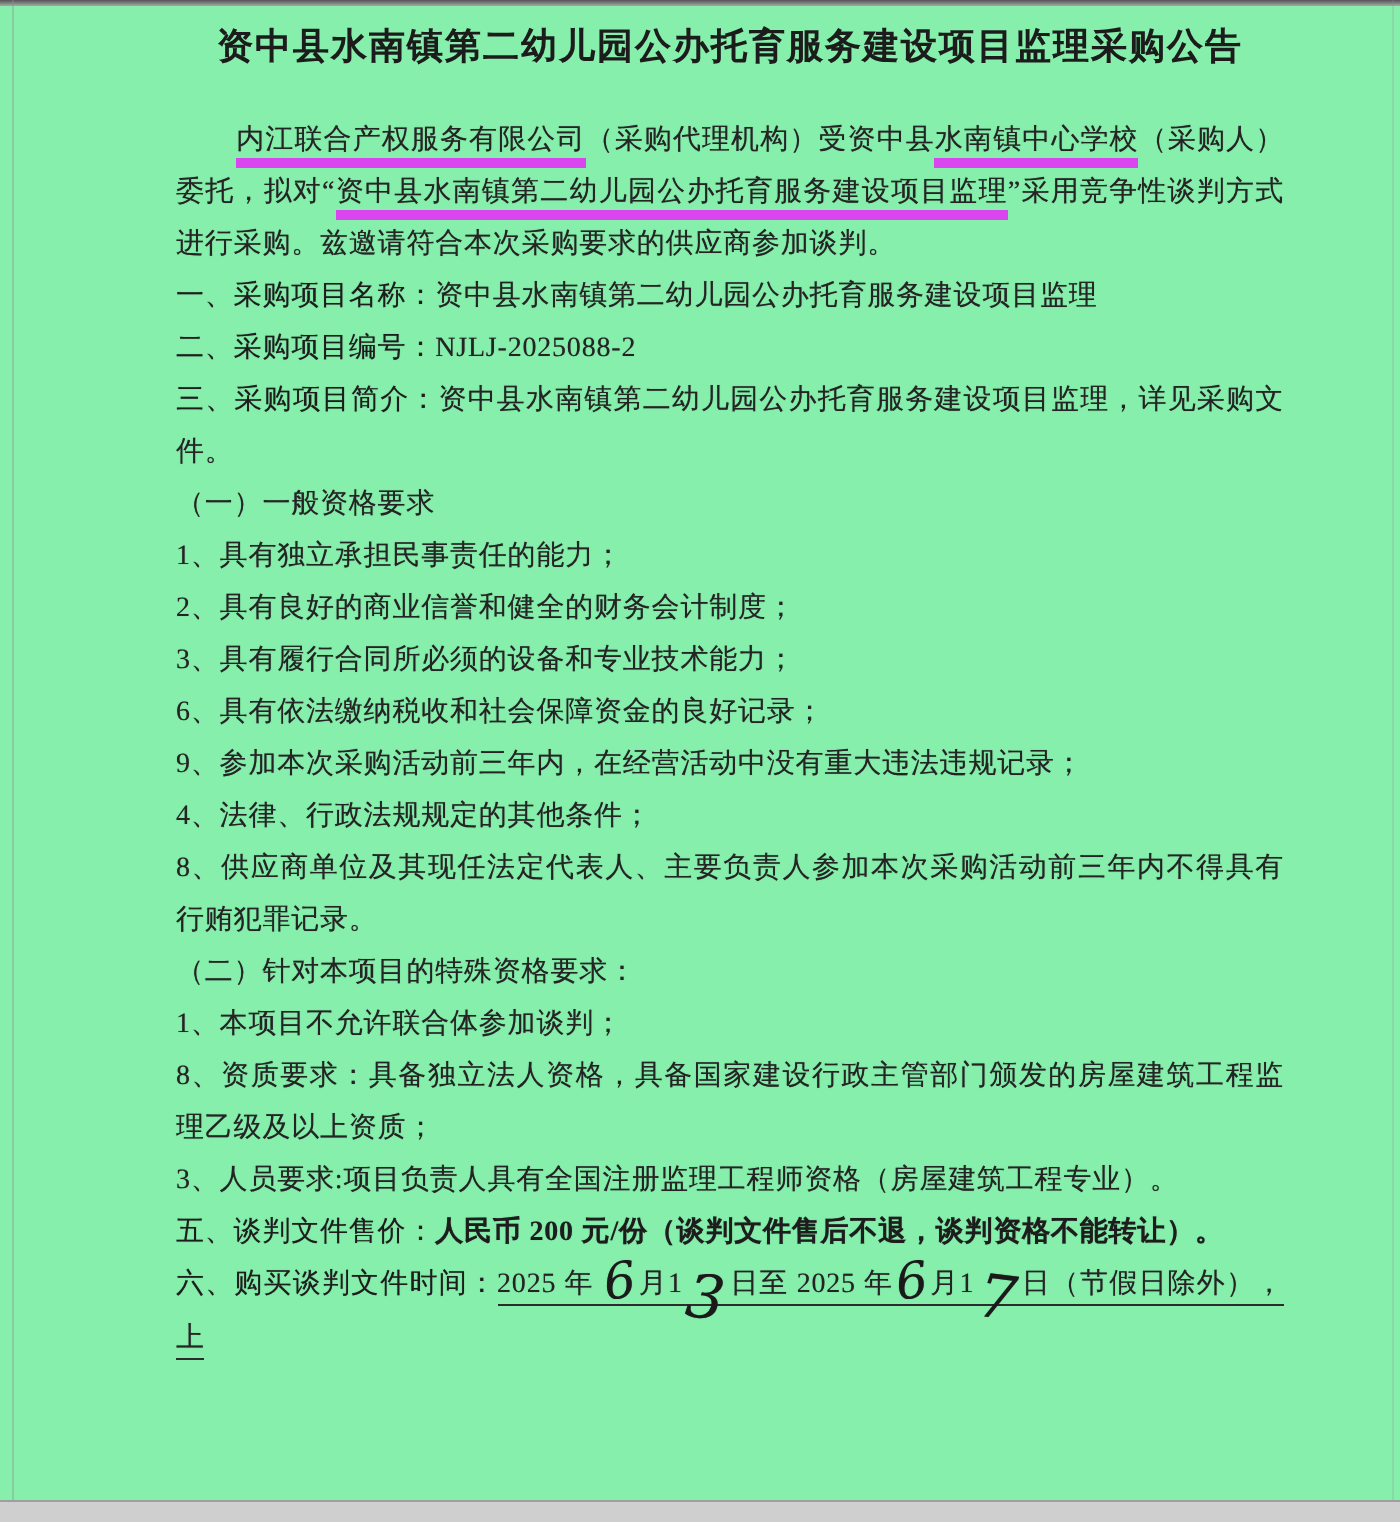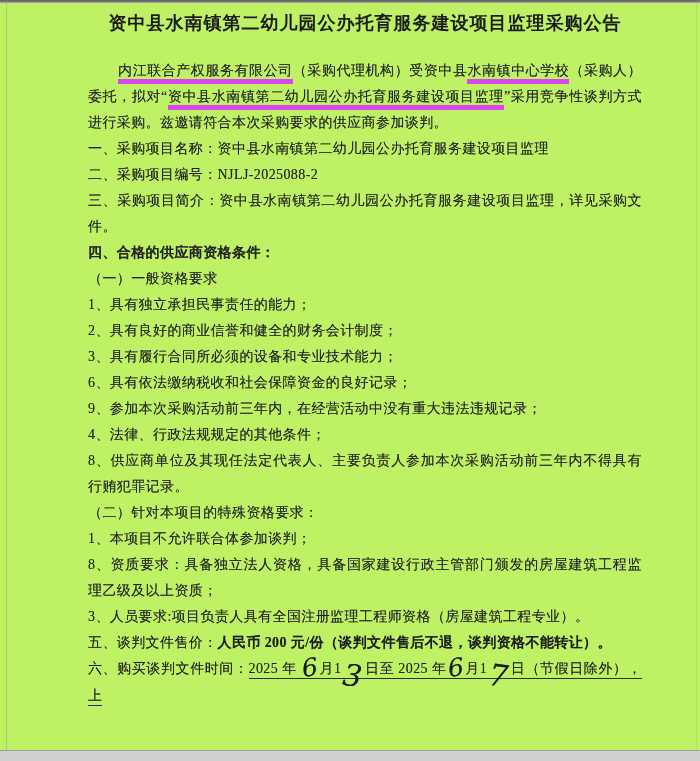--- a/index.html
+++ b/index.html
@@ -1,20 +1,20 @@
 <!DOCTYPE html>
 <html><head>
 <meta charset="utf-8">
 <style>
   html,body{margin:0;padding:0;background:#e8e8e8;}
   .page{
     position:relative;
     width:700px;height:761px;
     margin:0 auto;
-    background:#bef264;
+    background:#86efac;
     overflow:hidden;
     font-family:"Liberation Serif","DejaVu Serif",serif;
     color:#262626;
   }
   
   .edge-top{position:absolute;top:0;left:0;right:0;height:3px;background:linear-gradient(#545454,#a8a8a8);}
   .edge-bottom{position:absolute;bottom:0;left:0;right:0;height:10px;background:#cfcfcf;border-top:1px solid #9f9f9f;}
   .edge-left{position:absolute;top:0;bottom:0;left:6px;width:1px;background:rgba(140,140,140,.35);}
   .edge-right{position:absolute;top:0;bottom:0;right:3px;width:1px;background:rgba(140,140,140,.22);}
   .content{position:relative;padding:9px 58px 0 88px;}
@@ -54,21 +54,20 @@
     <h1 class="title">资中县水南镇第二幼儿园公办托育服务建设项目监理采购公告</h1>
 
     <p class="para indent"><span class="u">内江联合产权服务有限公司</span><span>（采购代理机构）受资中县</span><span class="u">水南镇中心学校</span><span>（采购人）委托，拟对“</span><span class="u">资中县水南镇第二幼儿园公办托育服务建设项目监理</span><span>”采用竞争性谈判方式进行采购。兹邀请符合本次采购要求的供应商参加谈判。</span></p>
 
     <p class="para"><span class="lbl">一、采购项目名称：</span><span>资中县水南镇第二幼儿园公办托育服务建设项目监理</span></p>
 
     <p class="para"><span class="lbl">二、采购项目编号：</span><span>NJLJ-2025088-2</span></p>
 
     <p class="para"><span class="lbl">三、采购项目简介：</span><span>资中县水南镇第二幼儿园公办托育服务建设项目监理，详见采购文件。</span></p>
 
-    <p class="para boldline">四、合格的供应商资格条件：</p>
 
     <p class="para">（一）一般资格要求</p>
 
     <p class="para">1、具有独立承担民事责任的能力；</p>
     <p class="para">2、具有良好的商业信誉和健全的财务会计制度；</p>
     <p class="para">3、具有履行合同所必须的设备和专业技术能力；</p>
     <p class="para">6、具有依法缴纳税收和社会保障资金的良好记录；</p>
     <p class="para">9、参加本次采购活动前三年内，在经营活动中没有重大违法违规记录；</p>
     <p class="para">4、法律、行政法规规定的其他条件；</p>
     <p class="para">8、供应商单位及其现任法定代表人、主要负责人参加本次采购活动前三年内不得具有行贿犯罪记录。</p>

